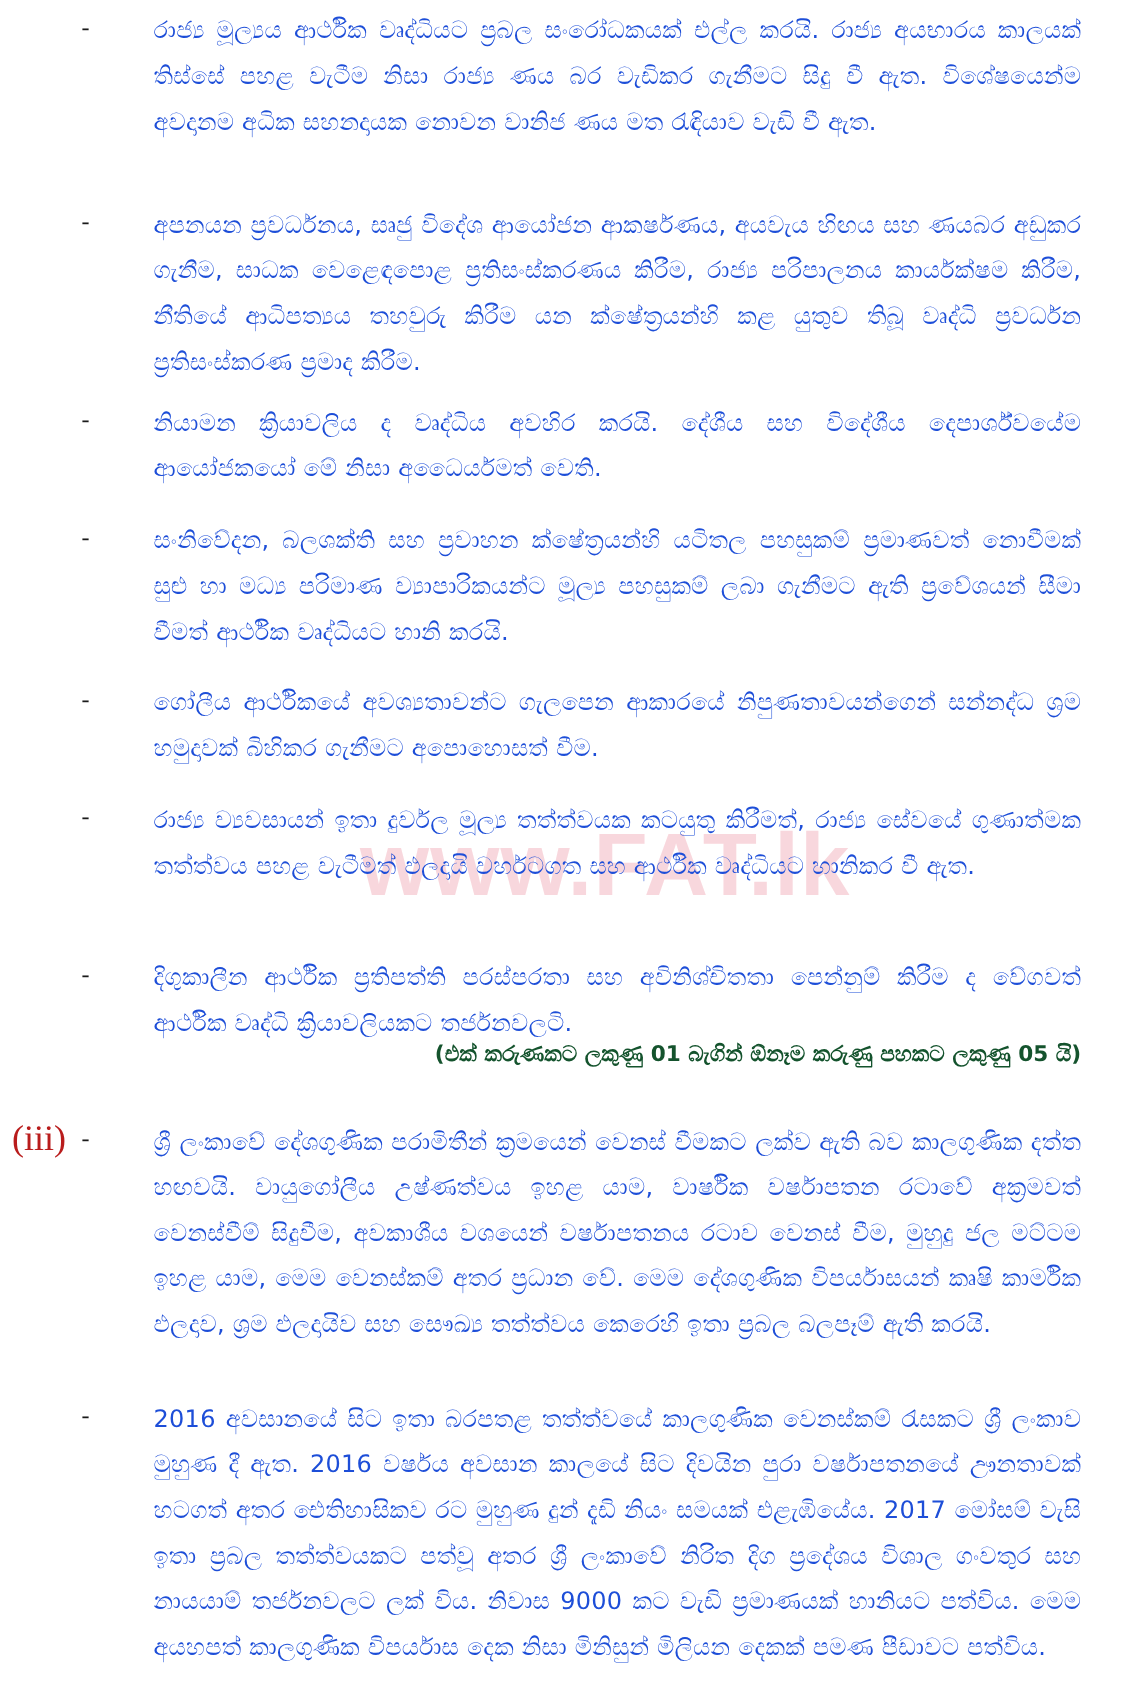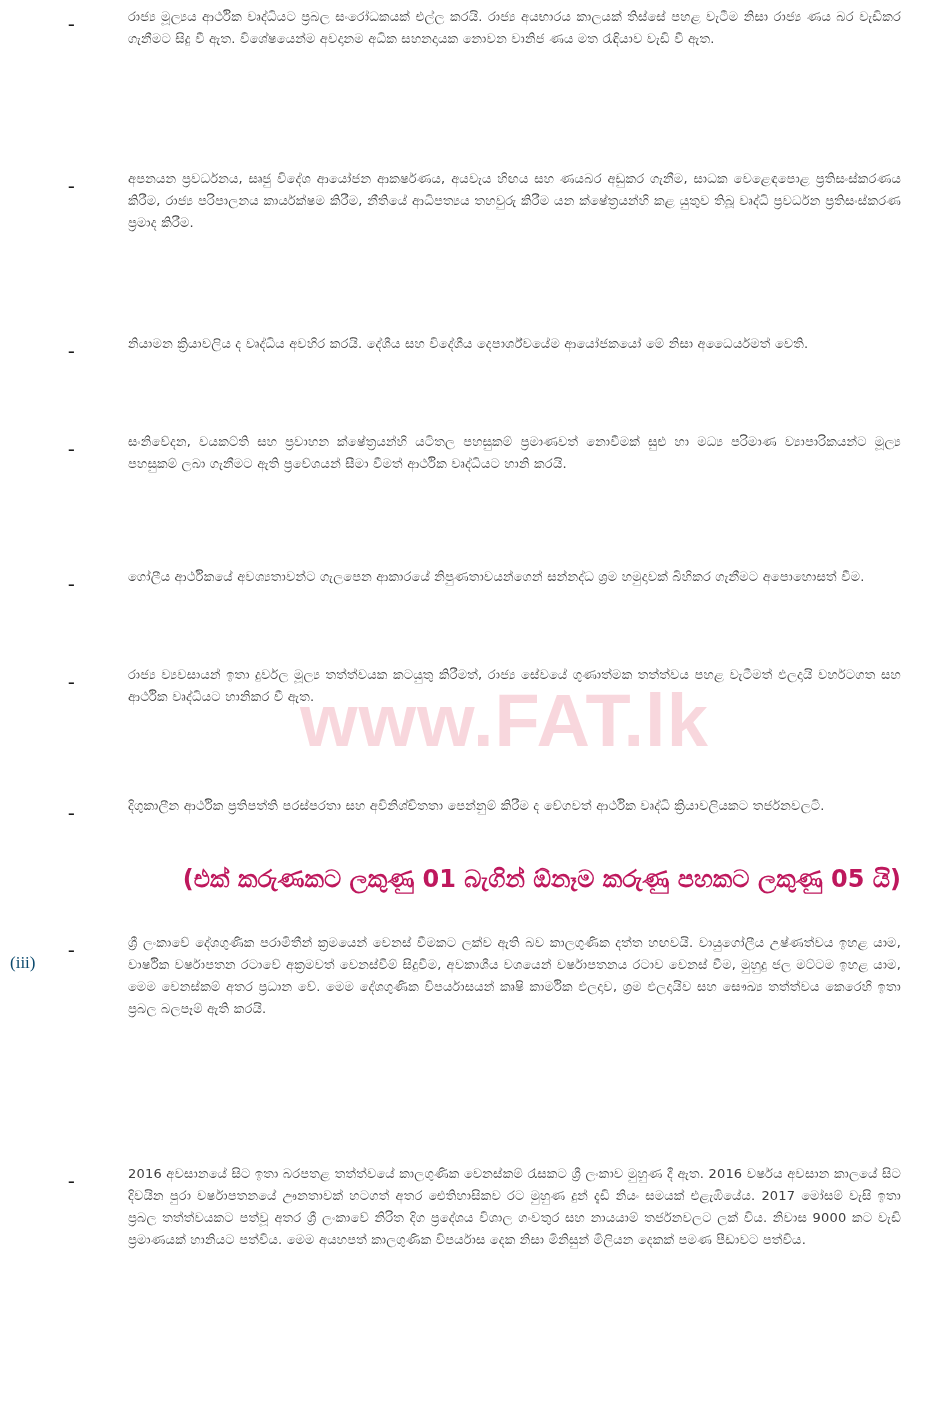--- a/index.html
+++ b/index.html
@@ -20,56 +20,56 @@
       inset: 0;
     }
     .item {
       position: absolute;
       left: 0;
       width: 946px;
     }
     .label {
       position: absolute;
       left: 10px;
-      top: 14px;
+      top: 0;
       font-family: "Liberation Serif", "DejaVu Serif", serif;
-      font-size: 17px;
+      font-size: 30px;
       line-height: 34px;
-      color: #0c4a6e;
+      color: #b91c1c;
     }
     .dash {
       position: absolute;
       left: 68px;
       top: 0;
       font-family: "Liberation Serif", serif;
       font-size: 20px;
       line-height: 34px;
       color: #1a1a1a;
     }
     .para {
       position: absolute;
       left: 128px;
       width: 773px;
       top: 0;
-      font-size: 13px;
-      line-height: 22px;
+      font-size: 20px;
+      line-height: 38px;
       text-align: justify;
       text-align-last: left;
       margin: 0;
-      color: #404040;
+      color: #1d4ed8;
       letter-spacing: 0.2px;
     }
     .marks {
       position: absolute;
       right: 45px;
       top: 862px;
-      font-size: 24px;
+      font-size: 18px;
       line-height: 34px;
       font-weight: bold;
-      color: #be185d;
+      color: #14532d;
       white-space: nowrap;
     }
     .watermark {
       position: absolute;
       left: 300px;
       top: 676px;
       width: 380px;
       text-align: center;
       font-family: "Liberation Sans", sans-serif;
       font-weight: bold;
@@ -100,21 +100,21 @@
     <p class="para">අපනයන ප්‍රවර්ධනය, සෘජු විදේශ ආයෝජන ආකර්ෂණය, අයවැය හිඟය සහ ණයබර අඩුකර ගැනීම, සාධක වෙළෙඳපොළ ප්‍රතිසංස්කරණය කිරීම, රාජ්‍ය පරිපාලනය කාර්යක්ෂම කිරීම, නීතියේ ආධිපත්‍යය තහවුරු කිරීම යන ක්ෂේත්‍රයන්හි කළ යුතුව තිබූ වෘද්ධි ප්‍රවර්ධන ප්‍රතිසංස්කරණ ප්‍රමාද කිරීම.</p>
   </div>
 
   <div class="item" style="top:333px;">
     <span class="dash">-</span>
     <p class="para">නියාමන ක්‍රියාවලිය ද වෘද්ධිය අවහිර කරයි. දේශීය සහ විදේශීය දෙපාර්ශ්වයේම ආයෝජකයෝ මේ නිසා අධෛර්යමත් වෙති.</p>
   </div>
 
   <div class="item" style="top:431px;">
     <span class="dash">-</span>
-    <p class="para">සංනිවේදන, වයකට්ති සහ ප්‍රවාහන ක්ෂේත්‍රයන්හි යටිතල පහසුකම් ප්‍රමාණවත් නොවීමක් සුළු හා මධ්‍ය පරිමාණ ව්‍යාපාරිකයන්ට මූල්‍ය පහසුකම් ලබා ගැනීමට ඇති ප්‍රවේශයන් සීමා වීමත් ආර්ථික වෘද්ධියට හානි කරයි.</p>
+    <p class="para">සංනිවේදන, බලශක්ති සහ ප්‍රවාහන ක්ෂේත්‍රයන්හි යටිතල පහසුකම් ප්‍රමාණවත් නොවීමක් සුළු හා මධ්‍ය පරිමාණ ව්‍යාපාරිකයන්ට මූල්‍ය පහසුකම් ලබා ගැනීමට ඇති ප්‍රවේශයන් සීමා වීමත් ආර්ථික වෘද්ධියට හානි කරයි.</p>
   </div>
 
   <div class="item" style="top:566px;">
     <span class="dash">-</span>
     <p class="para">ගෝලීය ආර්ථිකයේ අවශ්‍යතාවන්ට ගැලපෙන ආකාරයේ නිපුණතාවයන්ගෙන් සන්නද්ධ ශ්‍රම හමුදාවක් බිහිකර ගැනීමට අපොහොසත් වීම.</p>
   </div>
 
   <div class="item" style="top:664px;">
     <span class="dash">-</span>
     <p class="para">රාජ්‍ය ව්‍යවසායන් ඉතා දුර්වල මූල්‍ය තත්ත්වයක කටයුතු කිරීමත්, රාජ්‍ය සේවයේ ගුණාත්මක තත්ත්වය පහළ වැටීමත් ඵලදායි වර්හටගත සහ ආර්ථික වෘද්ධියට හානිකර වී ඇත.</p>

